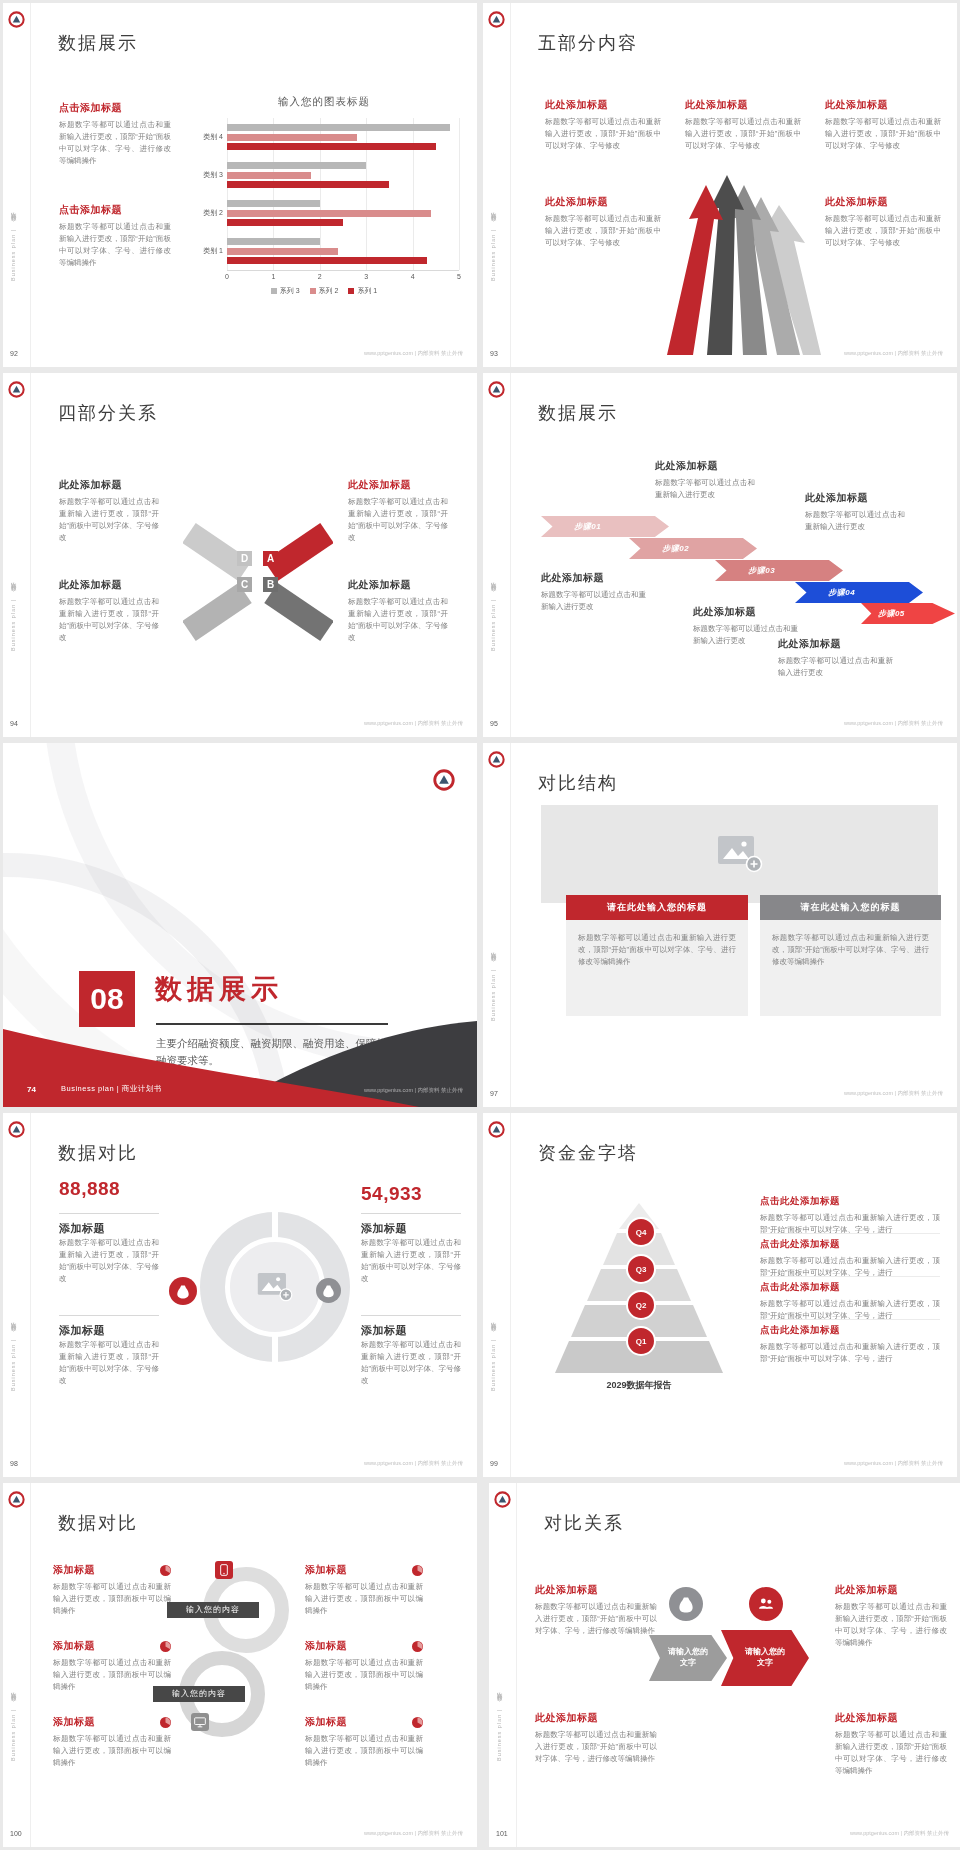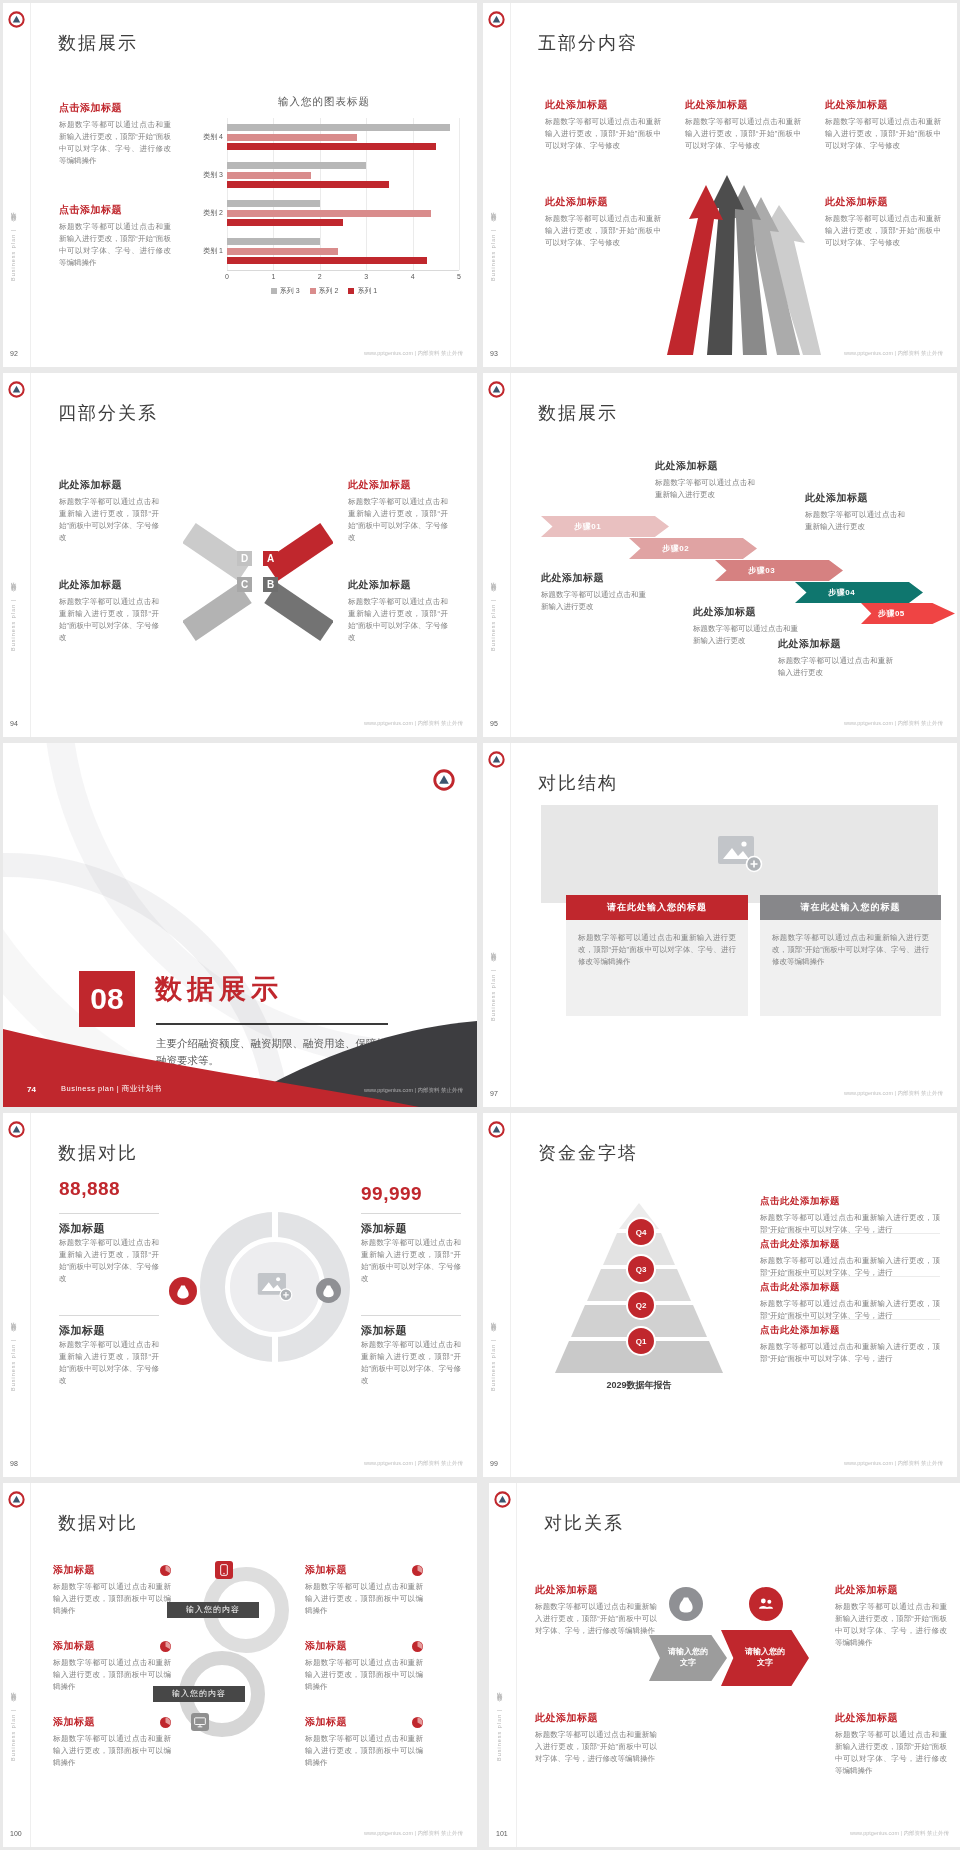--- a/index.html
+++ b/index.html
@@ -23,21 +23,21 @@
   .gridline{position:absolute;top:0;bottom:0;width:1px;background:#ebebeb;}
   .bar-group{position:relative;height:38px;display:flex;flex-direction:column;justify-content:center;gap:2.5px;}
   .cat-label{position:absolute;left:-38px;top:50%;transform:translateY(-50%);width:34px;text-align:right;font-size:7px;color:#595959;}
   .bar{height:7px;position:relative;z-index:1;}
   .xtick{position:absolute;top:2px;transform:translateX(-50%);font-size:7px;color:#595959;}
   .lgi{display:flex;align-items:center;gap:3px;}
   .sw{width:6px;height:6px;display:inline-block;}
   
   .step{position:absolute;height:21px;clip-path:polygon(0 0,89% 0,100% 50%,89% 100%,0 100%,9% 50%);
         display:flex;align-items:center;}
-  .step span{margin-left:26%;font-size:8px;font-weight:bold;color:#fff;letter-spacing:0.5px;}
+  .step span{margin-left:26%;font-size:8px;font-weight:bold;font-style:italic;color:#fff;letter-spacing:0.5px;}
   
   .cmp-bar{position:absolute;top:152px;height:25px;line-height:25px;text-align:center;
            color:#fff;font-size:9px;font-weight:bold;letter-spacing:1px;z-index:2;}
   .cmp-panel{position:absolute;top:177px;height:96px;background:#f0f0f0;box-sizing:border-box;padding:12px 12px;}
   
   .bignum{font-size:19px;font-weight:bold;color:#c0272d;letter-spacing:0.5px;}
   .hl{height:1px;background:#d8d8d8;}
   .donut{position:absolute;left:197px;top:99px;width:150px;height:150px;border-radius:50%;background:#e2e3e5;}
   .donut-in{position:absolute;left:25px;top:25px;width:90px;height:90px;border:5px solid #fff;border-radius:50%;
             background:#ededef;display:flex;align-items:center;justify-content:center;}
@@ -254,21 +254,21 @@
   </div>
   <div class="step" style="left:58px;top:143px;width:128px;background:#e9c0c0">
       <span>步骤01</span>
     </div>
   <div class="step" style="left:146px;top:165px;width:128px;background:#e0a3a3">
       <span>步骤02</span>
     </div>
   <div class="step" style="left:232px;top:187px;width:128px;background:#d68181">
       <span>步骤03</span>
     </div>
-  <div class="step" style="left:312px;top:209px;width:128px;background:#0f766e">
+  <div class="step" style="left:312px;top:209px;width:128px;background:#1d4ed8">
       <span>步骤04</span>
     </div>
   <div class="step" style="left:378px;top:230px;width:94px;background:#ef4444;clip-path:polygon(0 0,76% 0,100% 50%,76% 100%,0 100%,11% 50%)">
       <span style="margin-left:18%">步骤05</span>
     </div>
   <div class="pg">95</div>
   <div class="url">www.pptgenius.com | 内部资料 禁止外传</div>
 </div>
 
 <div class="slide" style="left:3px;top:743px">
@@ -341,21 +341,21 @@
   <div class="t">数据对比</div>
 
   <div class="abs bignum" style="left:56px;top:65px">88,888</div>
   <div class="abs hl" style="left:56px;top:100px;width:100px"></div>
   <div class="abs h dark" style="left:56px;top:108px;font-size:11px">添加标题</div>
   <div class="abs bt" style="left:56px;top:124px;width:100px">标题数字等都可以通过点击和重新输入进行更改，顶部“开始”面板中可以对字体、字号修改</div>
   <div class="abs hl" style="left:56px;top:202px;width:100px"></div>
   <div class="abs h dark" style="left:56px;top:210px;font-size:11px">添加标题</div>
   <div class="abs bt" style="left:56px;top:226px;width:100px">标题数字等都可以通过点击和重新输入进行更改，顶部“开始”面板中可以对字体、字号修改</div>
 
-  <div class="abs bignum" style="left:358px;top:70px">99,999</div>
+  <div class="abs bignum" style="left:358px;top:70px">54,933</div>
   <div class="abs hl" style="left:358px;top:100px;width:100px"></div>
   <div class="abs h dark" style="left:358px;top:108px;font-size:11px">添加标题</div>
   <div class="abs bt" style="left:358px;top:124px;width:100px">标题数字等都可以通过点击和重新输入进行更改，顶部“开始”面板中可以对字体、字号修改</div>
   <div class="abs hl" style="left:358px;top:202px;width:100px"></div>
   <div class="abs h dark" style="left:358px;top:210px;font-size:11px">添加标题</div>
   <div class="abs bt" style="left:358px;top:226px;width:100px">标题数字等都可以通过点击和重新输入进行更改，顶部“开始”面板中可以对字体、字号修改</div>
 
   <div class="donut">
     <div class="slit" style="top:0"></div>
     <div class="slit" style="bottom:0"></div>

